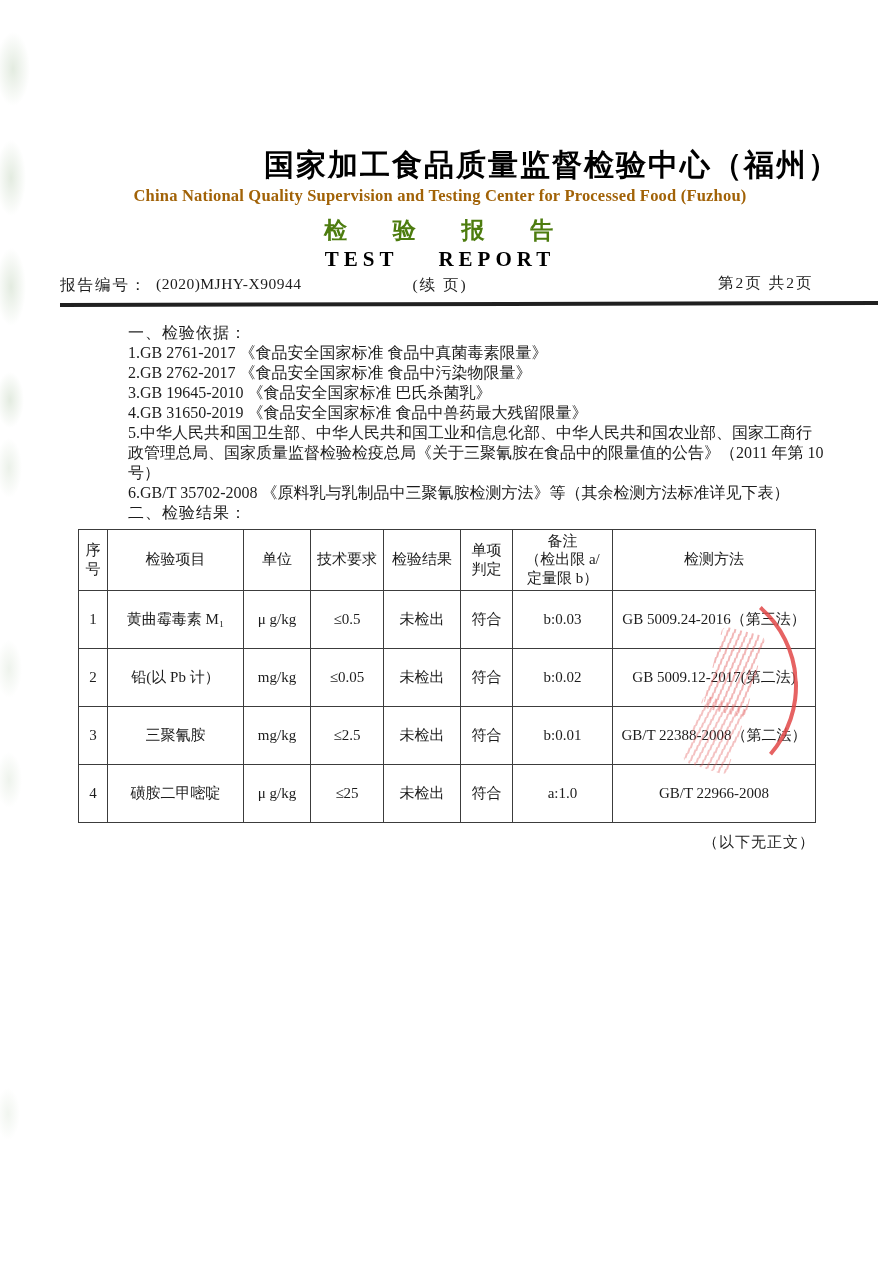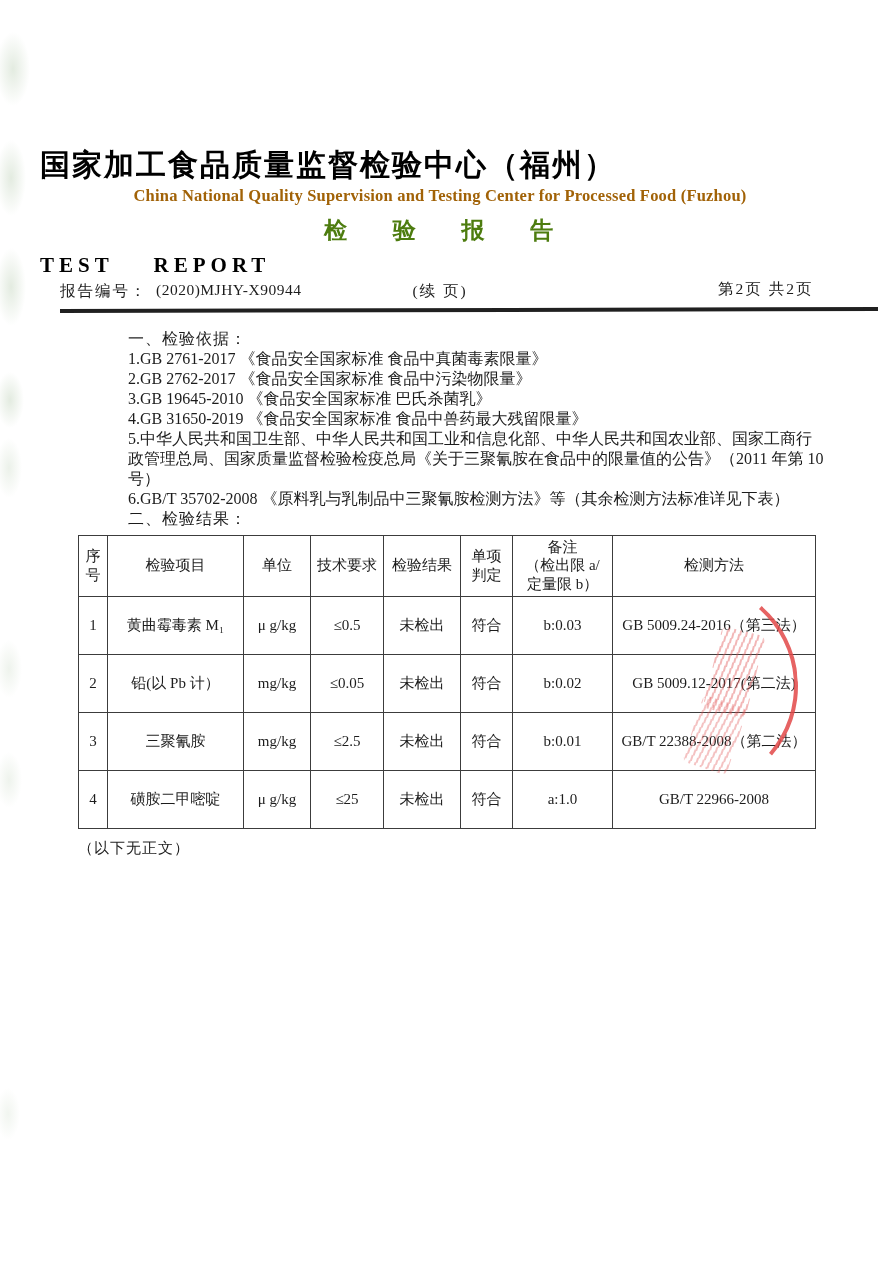--- a/index.html
+++ b/index.html
@@ -10,36 +10,36 @@
     font-family:"Liberation Serif","DejaVu Serif",serif;
     color:#1c1c1c;
     overflow:hidden;
   }
   .content{position:absolute;left:40px;top:0;width:800px;}
 
   
   .org-cn{
     margin:148px 0 0 0;
     font-size:30px;font-weight:bold;color:#000;
-    text-align:left;letter-spacing:2px;line-height:1.15;
+    text-align:right;letter-spacing:2px;line-height:1.15;
   }
   .org-en{
     margin-top:3px;
     font-size:16.5px;font-weight:bold;color:#a16207;
     text-align:center;letter-spacing:0.2px;
   }
   .title-cn{
     margin-top:9px;
     font-size:23px;font-weight:bold;color:#4d7c0f;
     text-align:center;letter-spacing:3px;word-spacing:34px;
   }
   .title-en{
-    margin-top:7px;
+    margin-top:1px;
     font-size:21px;font-weight:bold;color:#000;
-    letter-spacing:5px;word-spacing:30px;
+    text-align:center;letter-spacing:5px;word-spacing:30px;
   }
   .meta-row{position:relative;height:24px;margin-top:1px;font-size:15.5px;}
   .report-no-label{position:absolute;left:20px;top:2px;letter-spacing:2px;}
   .report-no-value{position:absolute;left:116px;top:2px;letter-spacing:0.5px;}
   .continuation{position:absolute;left:50%;transform:translateX(-50%);top:2px;letter-spacing:2px;}
   .page-info{position:absolute;left:678px;top:0;letter-spacing:2px;}
   .rule{
     margin:5px 0 0 20px;width:818px;height:4px;
     background:#202020;transform:rotate(-0.15deg);
   }
@@ -58,21 +58,21 @@
   table.results th,table.results td{
     border:1.6px solid #3c3c3c;
     text-align:center;vertical-align:middle;
     font-weight:normal;white-space:pre-line;
     padding:2px 3px;overflow:hidden;
   }
   table.results th{height:48px;line-height:1.25;}
   table.results td{height:53px;}
   td.al,th.al{text-align:left;padding-left:9px;}
 
-  .end-note{margin:10px 0 0 38px;width:737px;text-align:left;font-size:15px;letter-spacing:1px;}
+  .end-note{margin:10px 0 0 38px;width:737px;text-align:right;font-size:15px;letter-spacing:1px;}
 
   
   .stamp{
     position:absolute;left:586px;top:580px;width:204px;height:204px;
     border:4px solid transparent;border-right-color:rgba(226,72,72,0.85);
     border-radius:50%;transform:rotate(-4deg);
     pointer-events:none;
   }
   .stamp-smudge1,.stamp-smudge2{
     position:absolute;pointer-events:none;

